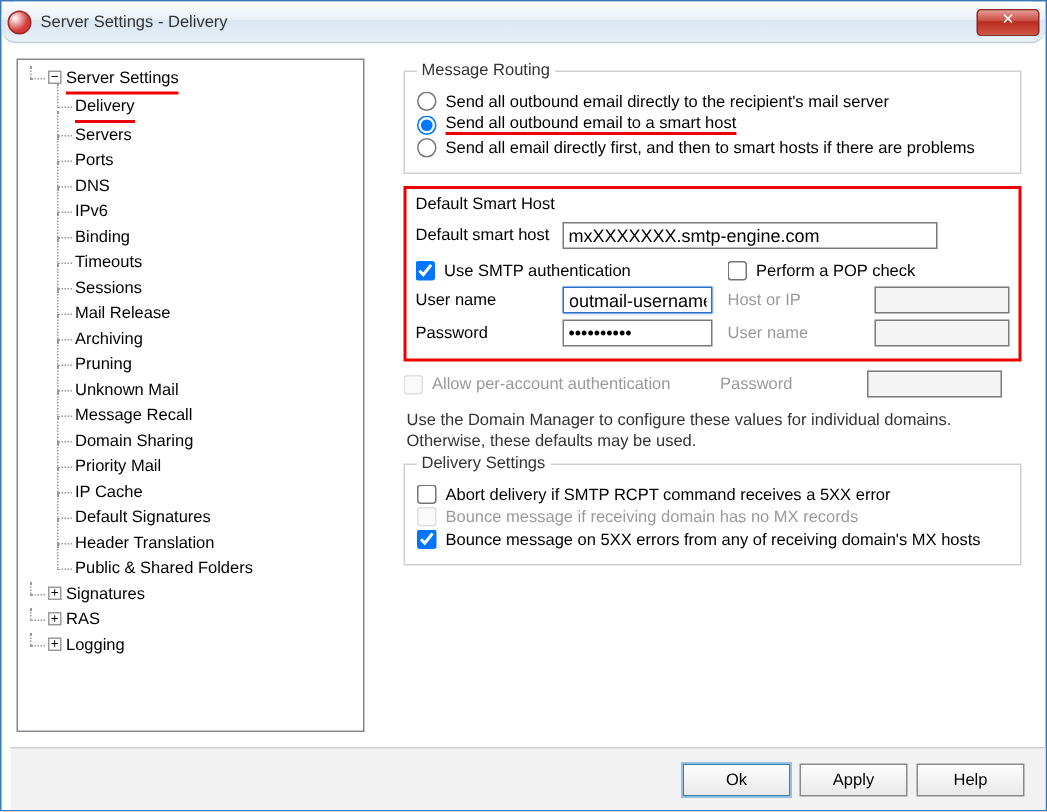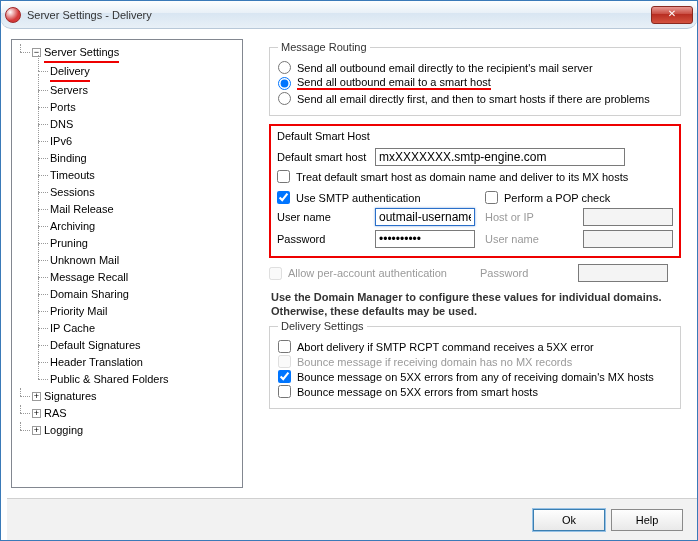--- a/index.html
+++ b/index.html
@@ -26,21 +26,21 @@
 .red-box { border: 2px solid #e00; padding: 4px 6px; position: relative; }
 .form-row { display: flex; align-items: center; gap: 6px; margin: 4px 0; }
 .form-row label { min-width: 92px; }
 input[type=text], input[type=password] { border: 1px solid #7a7a7a; height: 18px; padding: 0 3px; font-family: Liberation Sans, sans-serif; font-size: 12px; }
 .blue-focus { border: 1px solid #2a6fc9 !important; box-shadow: 0 0 2px rgba(42,111,201,.6); }
 .footer { position: absolute; bottom: 0; left: 6px; right: 0; height: 42px; border-top: 1px solid #d0d0d0; display: flex; justify-content: flex-end; align-items: center; gap: 6px; padding-right: 14px; background: #f2f2f2; }
 button { width: 72px; height: 22px; border: 1px solid #8a8a8a; background: linear-gradient(#fefefe,#e9e9e9); cursor: default; }
 button.default { border: 1px solid #3c7fb1; outline: 1px solid #95c1e6; }
 .disabled { color: #9a9a9a; }
 .disabled input[type=checkbox] { filter: grayscale(1); opacity: .7; }
-.note { color: #333; line-height: 14px; margin: 4px 0 2px 2px; font-weight: bold; }
+.note { color: #333; line-height: 14px; margin: 4px 0 2px 2px; }
 .col2 { display: flex; gap: 10px; }
 .col2 > div { flex: 1; }
 </style>
 </head>
 <body>
 
 <div class="window">
   <div class="titlebar">
     <span class="icon"></span>
     <span class="title">Server Settings - Delivery</span>
@@ -98,24 +98,20 @@
           </div>
       </fieldset>
 
       <div class="red-box">
         <fieldset style="border:none;padding:0;margin:0">
           <div style="margin-bottom:6px">Default Smart Host</div>
           <div class="form-row">
             <label>Default smart host</label>
             <input type="text" style="width: 250px;" value="mxXXXXXXX.smtp-engine.com">
           </div>
-          <div class="check-row">
-              <input type="checkbox" style="">
-              <span>Treat default smart host as domain name and deliver to its MX hosts</span>
-            </div>
           <div class="col2" style="margin-top:6px">
             <div>
               <div class="check-row">
                   <input type="checkbox" checked="" style="">
                   <span>Use SMTP authentication</span>
                 </div>
               <div class="form-row">
                   <label>User name</label>
                   <input type="text" class="blue-focus" style="width: 100px;" value="outmail-username">
                 </div>
@@ -160,25 +156,22 @@
             <span>Abort delivery if SMTP RCPT command receives a  5XX error</span>
           </div>
         <div class="check-row disabled">
             <input type="checkbox" disabled="" style="">
             <span>Bounce message if receiving domain has no MX records</span>
           </div>
         <div class="check-row">
             <input type="checkbox" checked="" style="">
             <span>Bounce message on 5XX errors from any of receiving domain's MX hosts</span>
           </div>
-        <div class="check-row">
-            <input type="checkbox" style="">
-            <span>Bounce message on 5XX errors from smart hosts</span>
-          </div>
       </fieldset>
     </div>
   </div>
 
   <div class="footer">
     <button class="default">Ok</button>
+    <button>Apply</button>
     <button>Help</button>
   </div>
 </div>
 
 </body></html>

